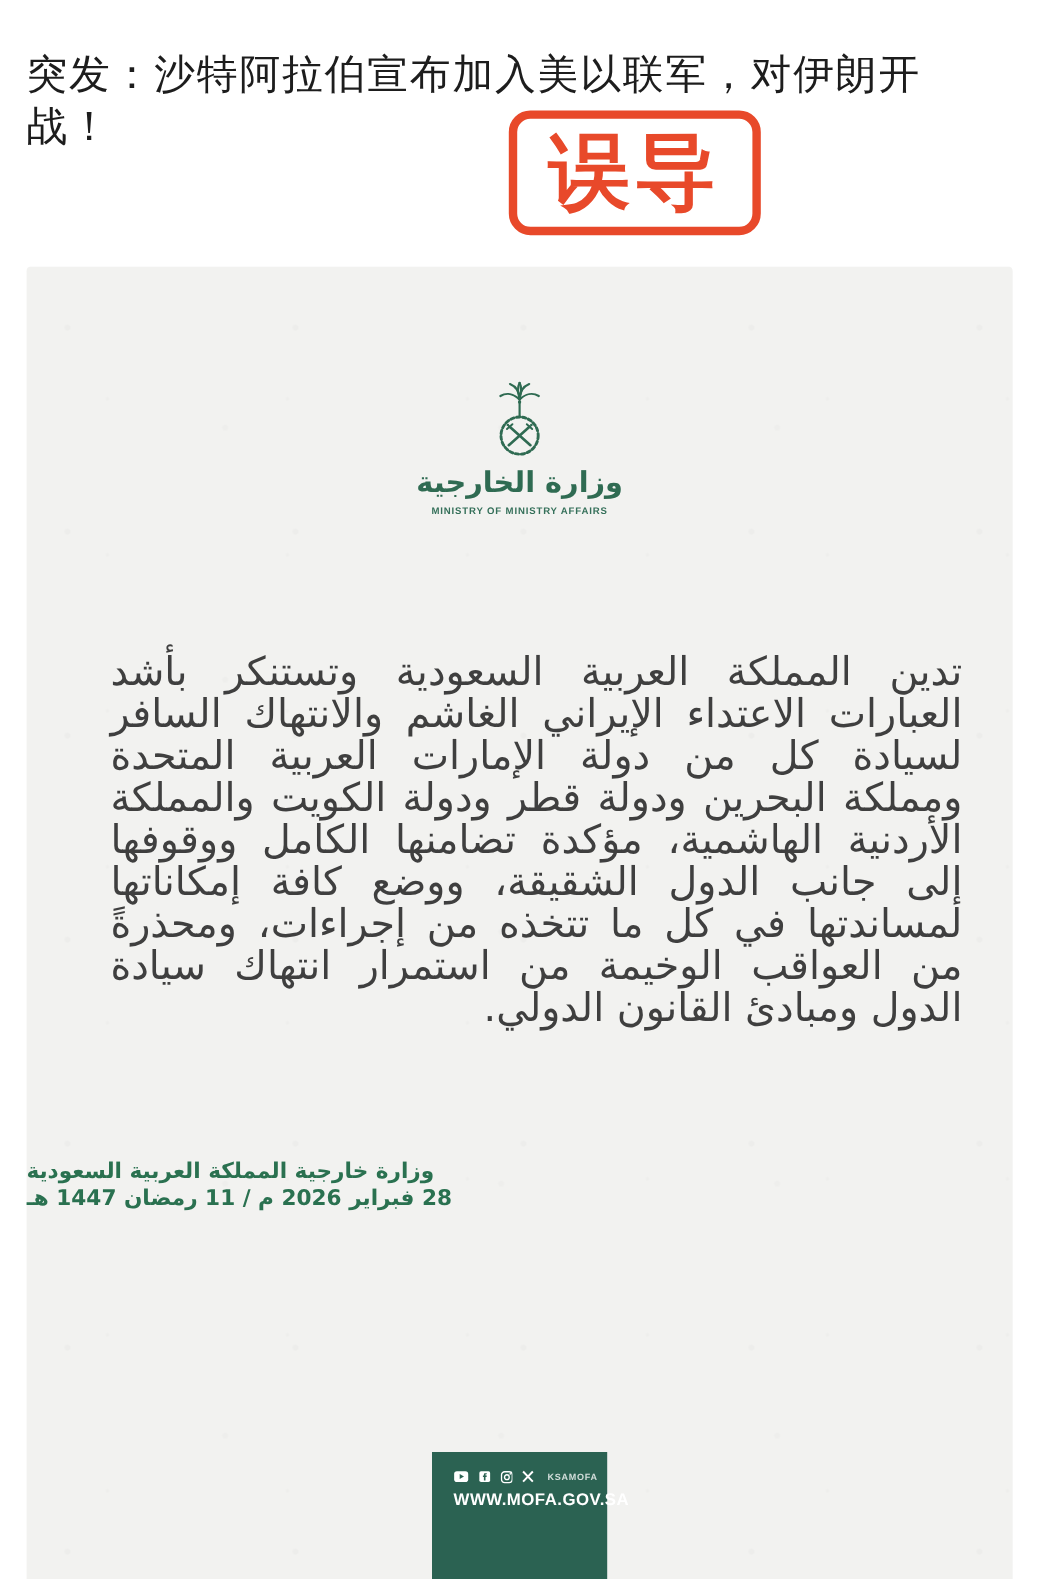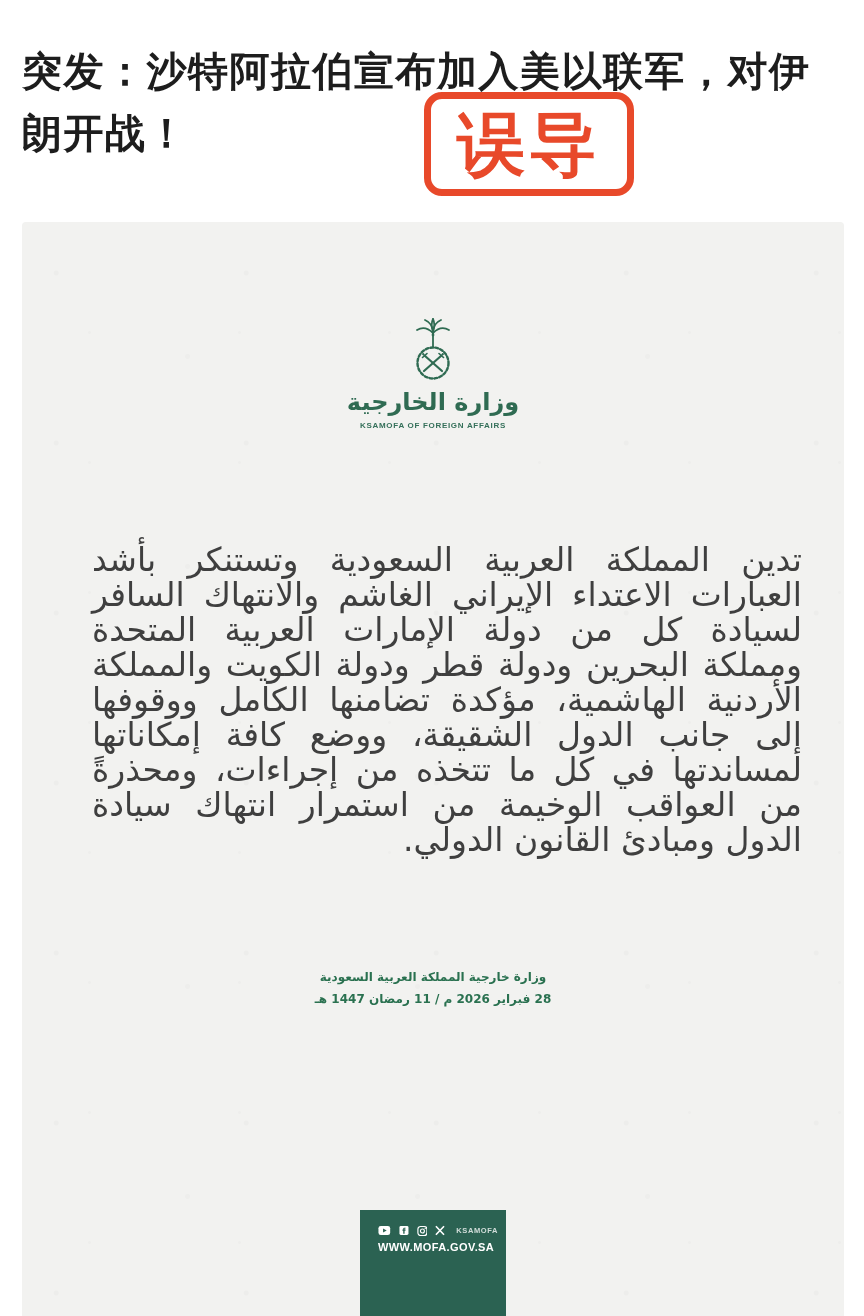--- a/index.html
+++ b/index.html
@@ -1,21 +1,21 @@
 <!DOCTYPE html>
 <html lang="zh"><head>
 <meta charset="utf-8">
 <style>
   html,body{margin:0;padding:0;background:#ffffff;}
   .page{position:relative;width:864px;height:1316px;background:#ffffff;overflow:hidden;
         font-family:"Liberation Sans","DejaVu Sans",sans-serif;}
 
   
   .headline{position:absolute;left:22px;top:40px;width:814px;
-            font-size:40px;line-height:62px;font-weight:700;color:#1d1d1d;
+            font-size:34px;line-height:44px;font-weight:400;color:#1d1d1d;
             letter-spacing:1.5px;}
 
   
   .stamp{position:absolute;left:424px;top:92px;width:210px;height:104px;
          box-sizing:border-box;border:7px solid #e8492a;border-radius:18px;
          display:flex;align-items:center;justify-content:center;z-index:5;
          background:rgba(255,255,255,0.55);}
   .stamp-label{font-size:68px;line-height:1;font-weight:700;color:#e8492a;letter-spacing:4px;}
 
   
@@ -33,32 +33,32 @@
   .logo-ar{font-family:"DejaVu Sans",sans-serif;font-size:24px;font-weight:700;color:#2f6b52;}
   .logo-en{font-size:8px;font-weight:700;letter-spacing:0.7px;color:#35705a;margin-top:5px;}
 
   
   .doc-body{position:absolute;top:320px;left:70px;right:42px;direction:rtl;
             font-family:"DejaVu Sans",sans-serif;font-size:33px;line-height:35px;
             color:#3f3f3f;text-align:justify;}
   .doc-body p{margin:0 0 30px 0;}
 
   
-  .signature{position:absolute;top:744px;left:0;right:0;direction:rtl;text-align:center;
-             font-family:"DejaVu Sans",sans-serif;color:#2a7150;font-size:12px;
+  .signature{position:absolute;top:744px;left:0;right:0;direction:rtl;text-align:left;
+             font-family:"DejaVu Sans",sans-serif;color:#2a7150;font-size:18px;
              font-weight:700;line-height:22px;}
 
   
   .footer-box{position:absolute;bottom:0;left:338px;width:146px;height:182px;
               background:#2b6252;box-sizing:border-box;padding:14px 8px 0 18px;}
   .social-row{display:flex;align-items:center;gap:8px;height:13px;}
   .social-row svg{display:block;}
   .handle{font-size:7.5px;font-weight:700;color:rgba(255,255,255,0.78);
           letter-spacing:0.6px;margin-left:3px;white-space:nowrap;}
-  .website{margin-top:4px;font-size:11px;font-weight:700;color:#ffffff;letter-spacing:0.4px;}
+  .website{margin-top:4px;font-size:14px;font-weight:700;color:#ffffff;letter-spacing:0.4px;}
 </style>
 </head>
 <body>
 
 <div class="page">
 
   <div class="headline">突发：沙特阿拉伯宣布加入美以联军，对伊朗开战！</div>
 
   <div class="stamp">
     <span class="stamp-label">误导</span>
@@ -83,21 +83,21 @@
 
           <path d="M21.5 37.5 L39 53" stroke-width="2.2"></path>
           <path d="M38.5 37.5 L21 53" stroke-width="2.2"></path>
           <path d="M19.5 39.5 L24 35.5" stroke-width="1.6"></path>
           <path d="M40.5 39.5 L36 35.5" stroke-width="1.6"></path>
           <circle cx="20.2" cy="36.2" r="1.1" fill="#2f6b52" stroke="none"></circle>
           <circle cx="39.8" cy="36.2" r="1.1" fill="#2f6b52" stroke="none"></circle>
         </g>
       </svg>
       <div class="logo-ar" dir="rtl">وزارة الخارجية</div>
-      <div class="logo-en">KSAMOFA OF FOREIGN AFFAIRS</div>
+      <div class="logo-en">MINISTRY OF MINISTRY AFFAIRS</div>
     </div>
 
     <div class="doc-body">
       <p>تدين المملكة العربية السعودية وتستنكر بأشد العبارات الاعتداء الإيراني الغاشم والانتهاك السافر لسيادة كل من دولة الإمارات العربية المتحدة ومملكة البحرين ودولة قطر ودولة الكويت والمملكة الأردنية الهاشمية، مؤكدة تضامنها الكامل ووقوفها إلى جانب الدول الشقيقة، ووضع كافة إمكاناتها لمساندتها في كل ما تتخذه من إجراءات، ومحذرةً من العواقب الوخيمة من استمرار انتهاك سيادة الدول ومبادئ القانون الدولي.</p>
     </div>
 
     <div class="signature">
       <div>وزارة خارجية المملكة العربية السعودية</div>
       <div>28 فبراير 2026 م / 11 رمضان 1447 هـ</div>
     </div>

